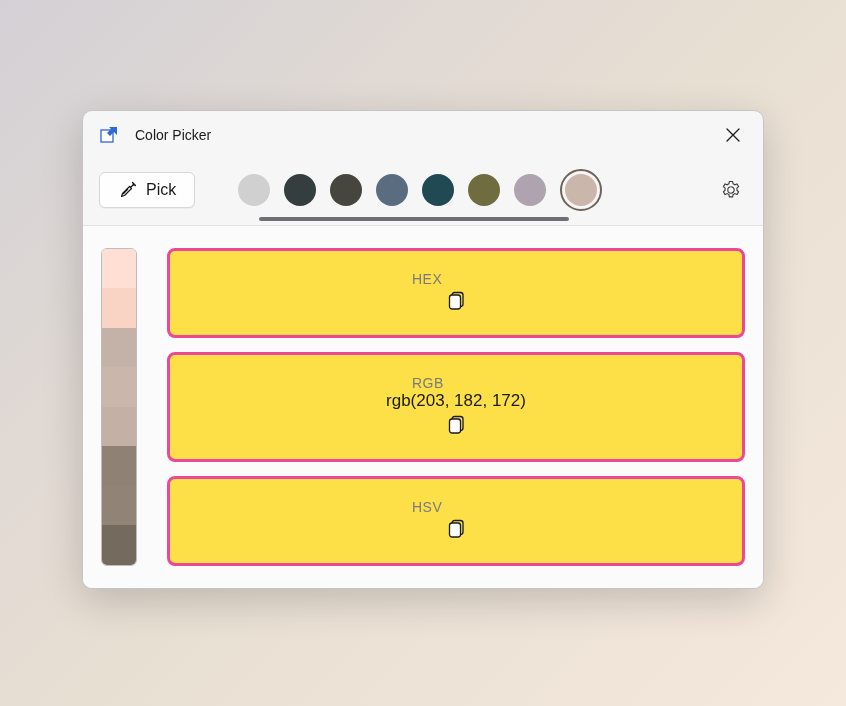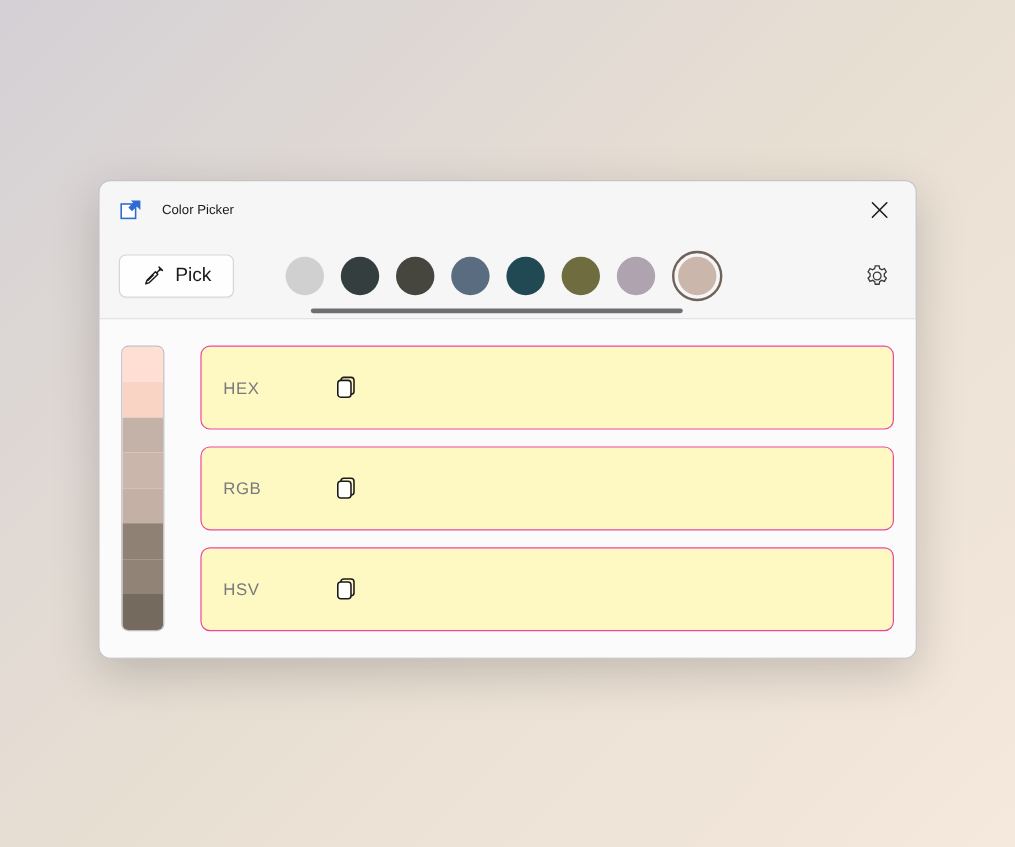--- a/index.html
+++ b/index.html
@@ -27,21 +27,21 @@
       display: flex;
       align-items: center;
       padding: 10px 16px 8px 16px;
     }
     .app-icon {
       width: 20px; height: 20px;
       display: flex; align-items: center; justify-content: center;
     }
     .title-text {
       margin-left: 16px;
-      font-size: 11px;
+      font-size: 14px;
       color: #1a1a1a;
     }
     .spacer { flex: 1; }
     .close-btn {
       width: 28px; height: 28px;
       display: flex; align-items: center; justify-content: center;
       cursor: pointer;
       border-radius: 4px;
     }
     .toolbar {
@@ -117,24 +117,25 @@
     .shade { flex: 1; cursor: pointer; }
     .formats {
       flex: 1;
       display: flex;
       flex-direction: column;
       gap: 14px;
     }
     .format-card {
       display: flex;
       align-items: center;
-      background: #fef9c3;
-      border: 1px solid #ec4899;
+      background: #fde047;
+      border: 3px solid #ec4899;
       border-radius: 8px;
       padding: 20px 18px;
+      flex-direction: column;
     }
     .f-label {
       width: 88px;
       font-size: 14px;
       color: #7a7a7e;
       letter-spacing: 0.5px;
     }
     .f-value {
       flex: 1;
       font-size: 17px;
@@ -213,20 +214,21 @@
         <div class="f-label">HEX</div>
         <div class="copy-btn">
           <svg width="17" height="20" viewBox="0 0 17 20">
             <rect x="4" y="1.5" width="11" height="14" rx="2.5" fill="none" stroke="#1a1a1a" stroke-width="1.3"></rect>
             <rect x="1.5" y="4" width="11" height="14" rx="2.5" fill="#fefefe" stroke="#1a1a1a" stroke-width="1.3"></rect>
           </svg>
         </div>
       </div>
       <div class="format-card">
         <div class="f-label">RGB</div>
+        <div class="f-value">rgb(203, 182, 172)</div>
         <div class="copy-btn">
           <svg width="17" height="20" viewBox="0 0 17 20">
             <rect x="4" y="1.5" width="11" height="14" rx="2.5" fill="none" stroke="#1a1a1a" stroke-width="1.3"></rect>
             <rect x="1.5" y="4" width="11" height="14" rx="2.5" fill="#fefefe" stroke="#1a1a1a" stroke-width="1.3"></rect>
           </svg>
         </div>
       </div>
       <div class="format-card">
         <div class="f-label">HSV</div>
         <div class="copy-btn">

